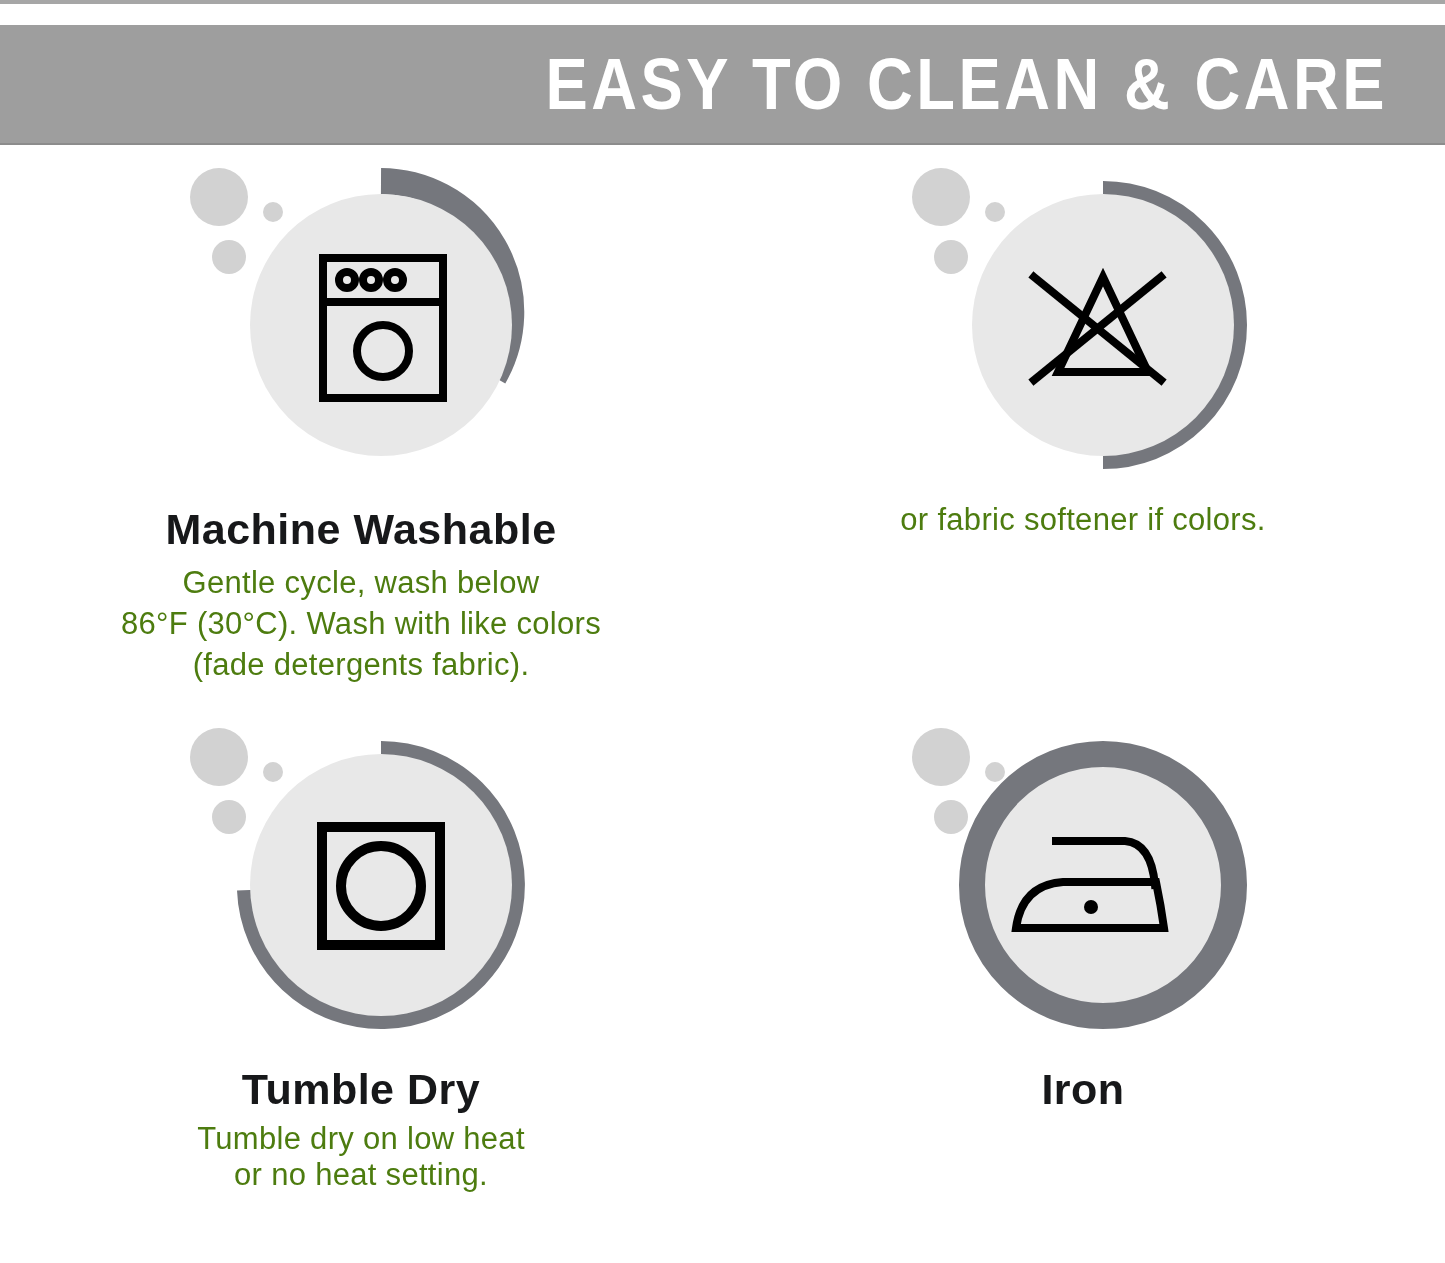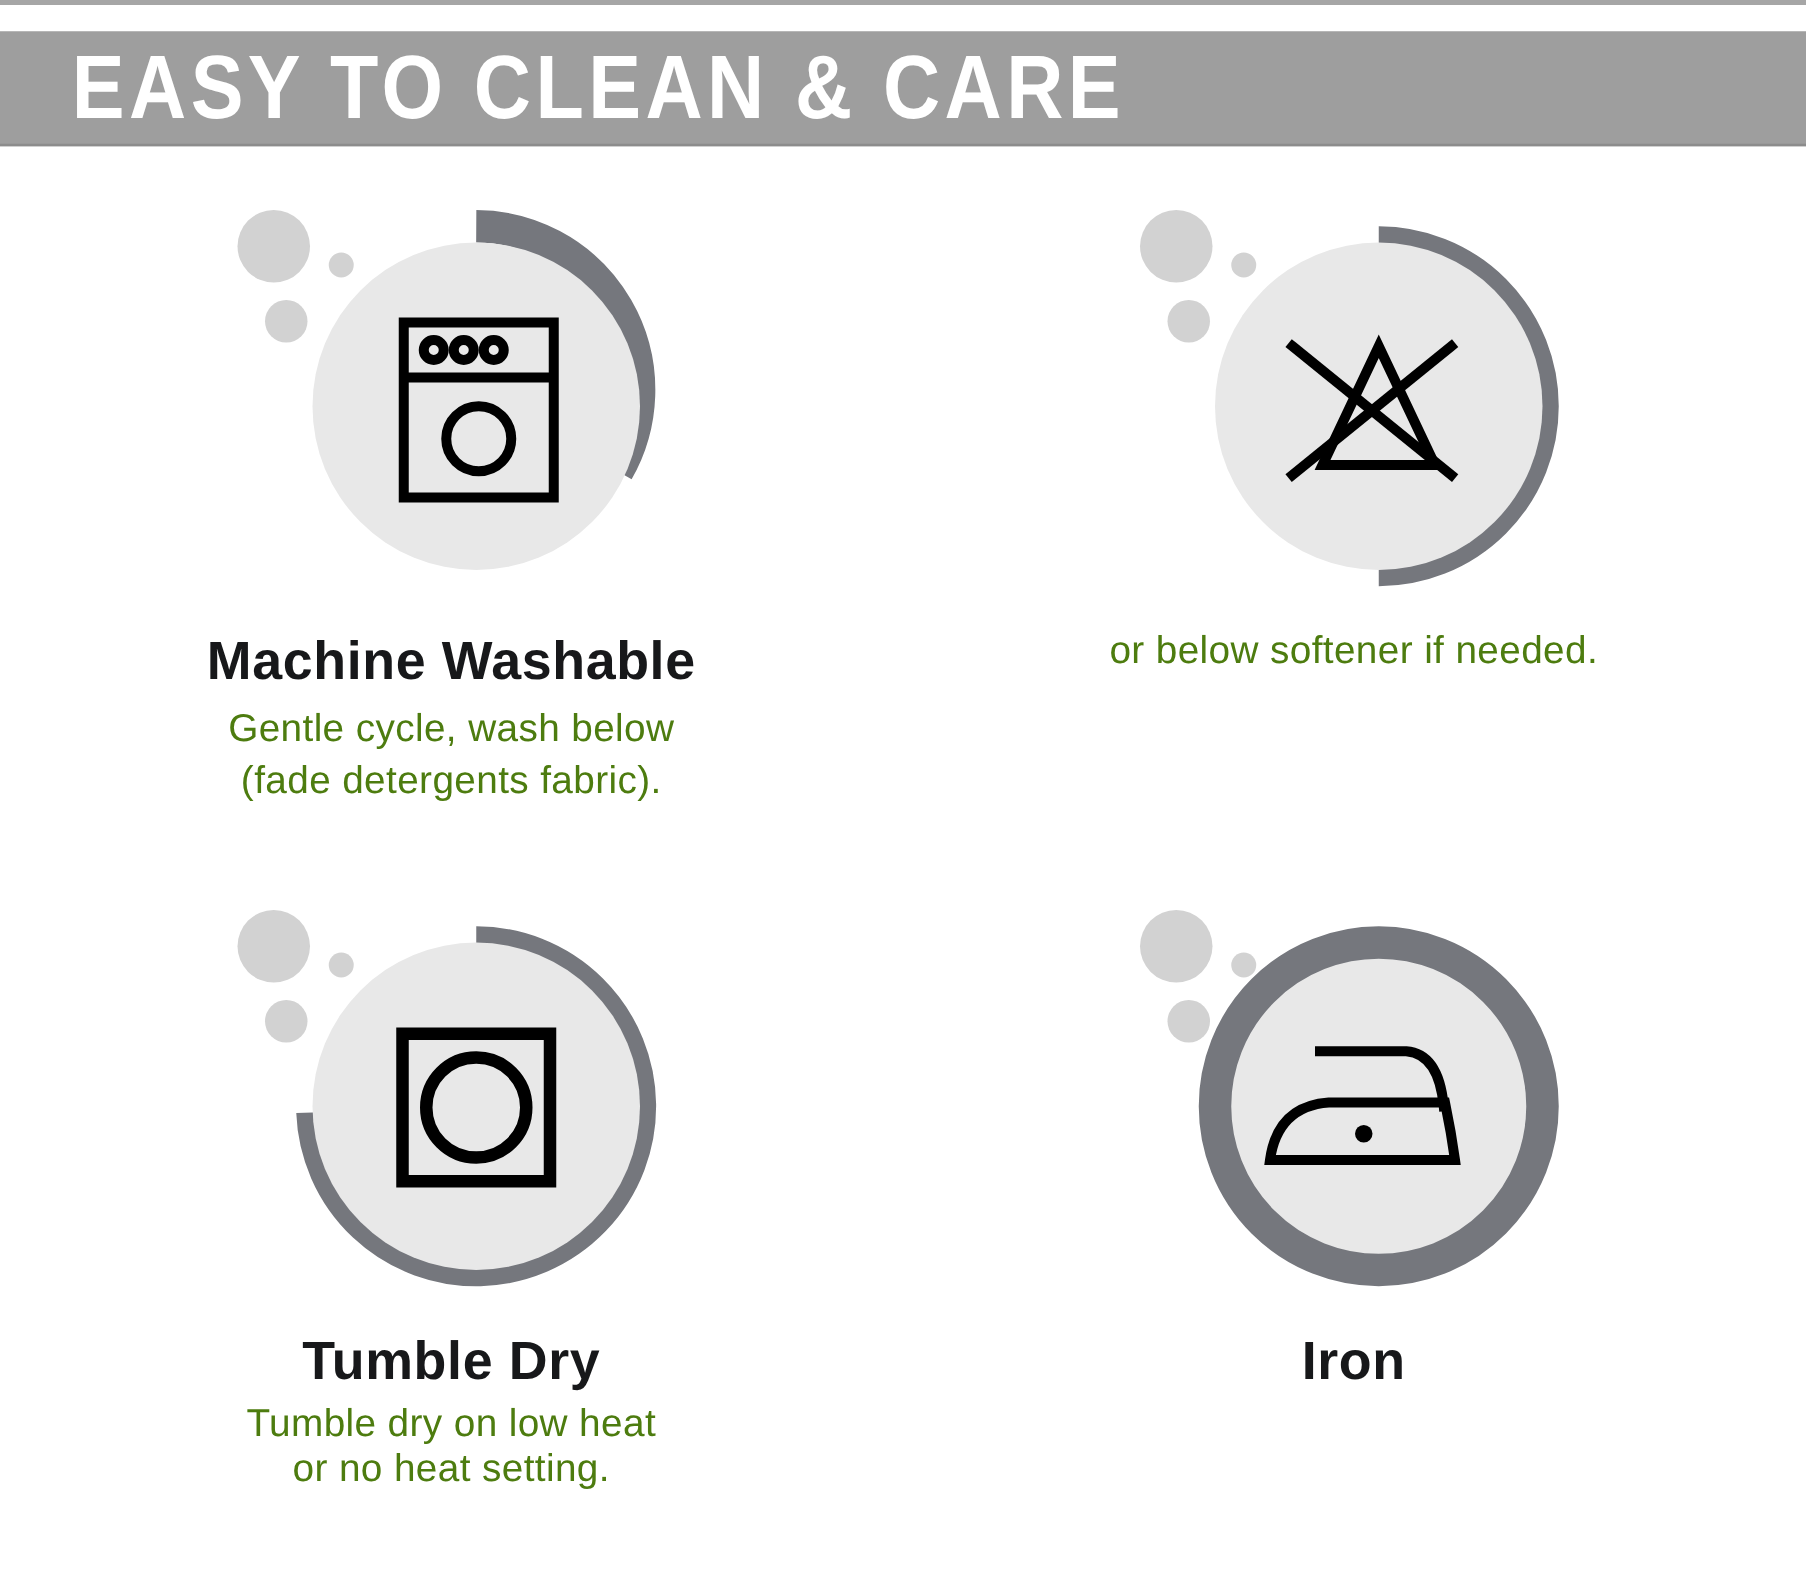--- a/index.html
+++ b/index.html
@@ -22,25 +22,25 @@
     width: 1445px;
     height: 4px;
     background: #a6a6a6;
   }
 
   
   .banner {
     position: absolute;
     left: 0; top: 25px;
     width: 1445px;
-    height: 92px;
+    height: 120px;
     background: #9e9e9e;
     display: flex;
     align-items: center;
-    justify-content: flex-start;
+    justify-content: flex-end;
     border-bottom: 2px solid #8c8c8c;
     box-sizing: border-box;
   }
   .banner-title {
     color: #ffffff;
     font-size: 72px;
     font-weight: bold;
     letter-spacing: 4px;
     line-height: 1;
     font-family: "Liberation Sans Narrow", "Liberation Sans", sans-serif;
@@ -129,20 +129,21 @@
           <circle cx="202" cy="201" r="26"></circle>
           <circle cx="166" cy="130" r="8"></circle>
           <circle cx="190" cy="130" r="8"></circle>
           <circle cx="214" cy="130" r="8"></circle>
         </g>
       </svg>
     </div>
     <div class="card-title">Machine Washable</div>
     <div class="card-desc">
       <span class="ln">Gentle cycle, wash below</span>
+      <span class="ln">86°F (30°C). Wash with like colors</span>
       <span class="ln">(fade detergents fabric).</span>
     </div>
   </div>
 
   <div class="card card-r0 card-c1">
     <div class="badge">
       <svg class="badge-svg" viewBox="0 0 360 340">
         <circle cx="38" cy="47" r="29" fill="#d2d2d2"></circle>
         <circle cx="92" cy="62" r="10" fill="#d2d2d2"></circle>
         <circle cx="48" cy="107" r="17" fill="#d2d2d2"></circle>
@@ -151,21 +152,21 @@
         <circle cx="200" cy="175" r="131" fill="#e8e8e8"></circle>
 
         <g fill="none" stroke="#000000" stroke-width="8" stroke-linecap="square">
           <path d="M 200 127 L 245 222 L 155 222 Z"></path>
           <line x1="131" y1="127" x2="258" y2="230"></line>
           <line x1="258" y1="127" x2="131" y2="230"></line>
         </g>
       </svg>
     </div>
     <div class="card-desc">
-      <span class="ln">or below softener if needed.</span>
+      <span class="ln">or fabric softener if colors.</span>
     </div>
   </div>
 
   <div class="card card-r1 card-c1">
     <div class="badge">
       <svg class="badge-svg" viewBox="0 0 360 340">
         <circle cx="38" cy="47" r="29" fill="#d2d2d2"></circle>
         <circle cx="92" cy="62" r="10" fill="#d2d2d2"></circle>
         <circle cx="48" cy="107" r="17" fill="#d2d2d2"></circle>
 

